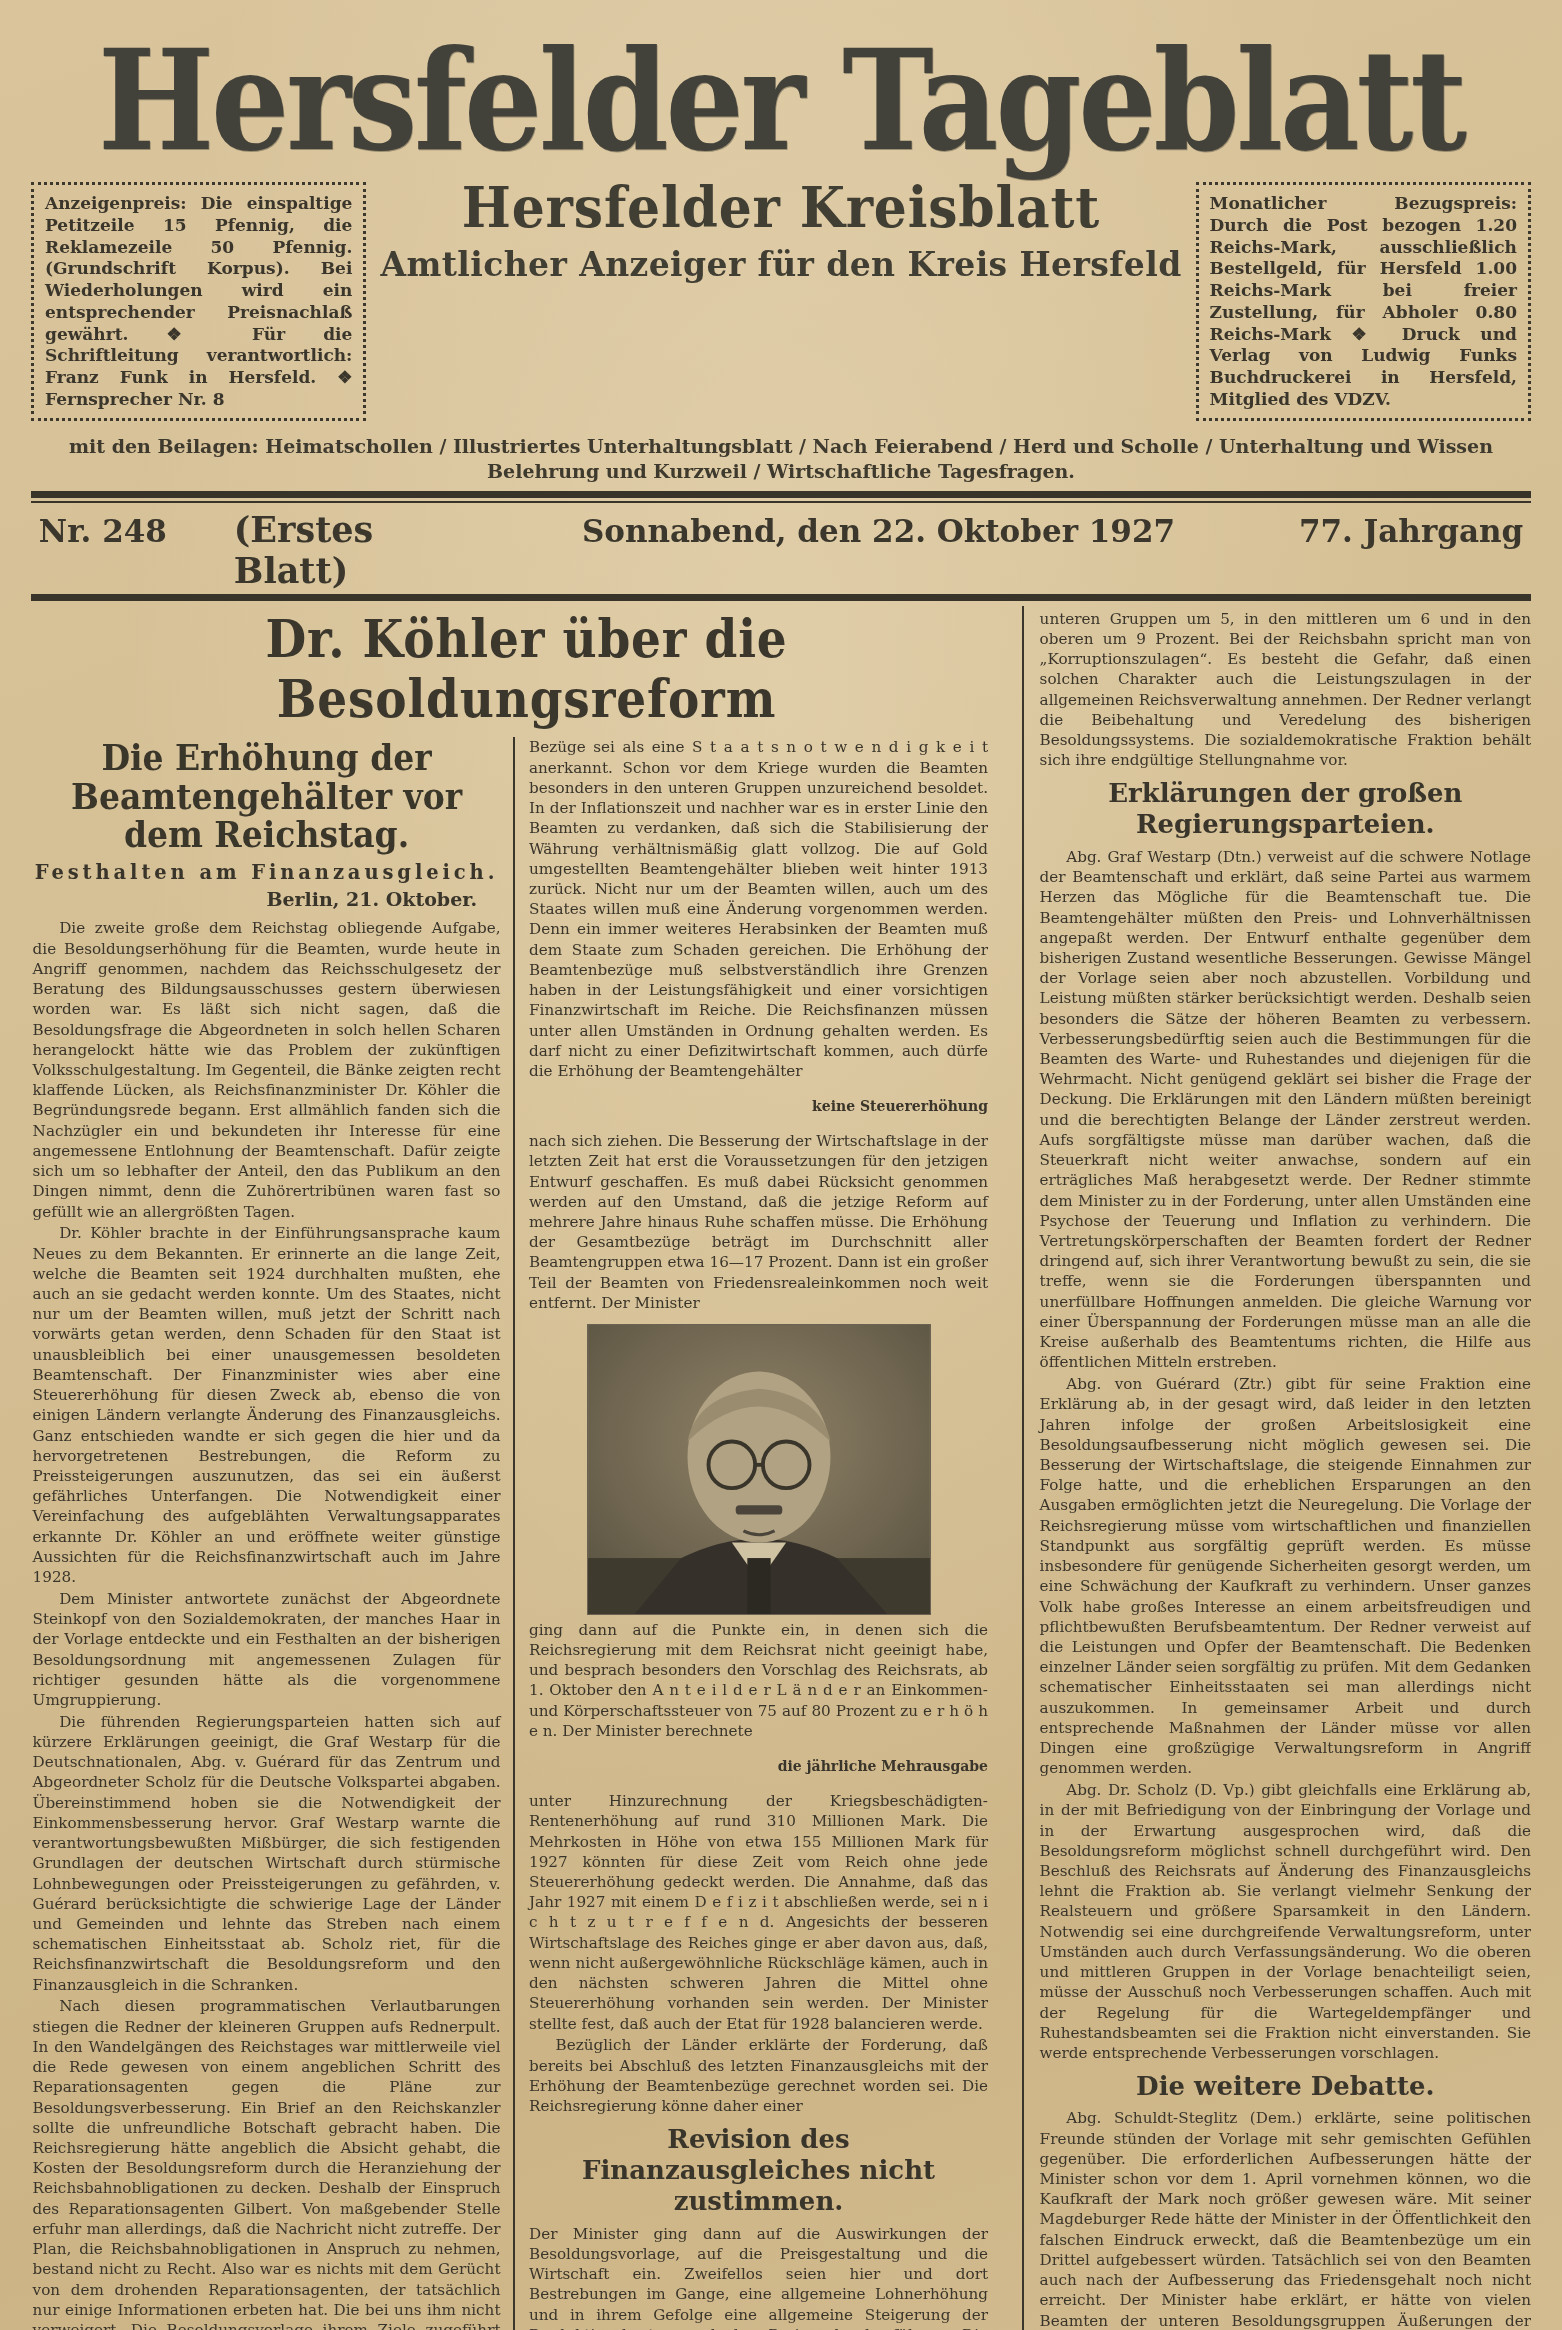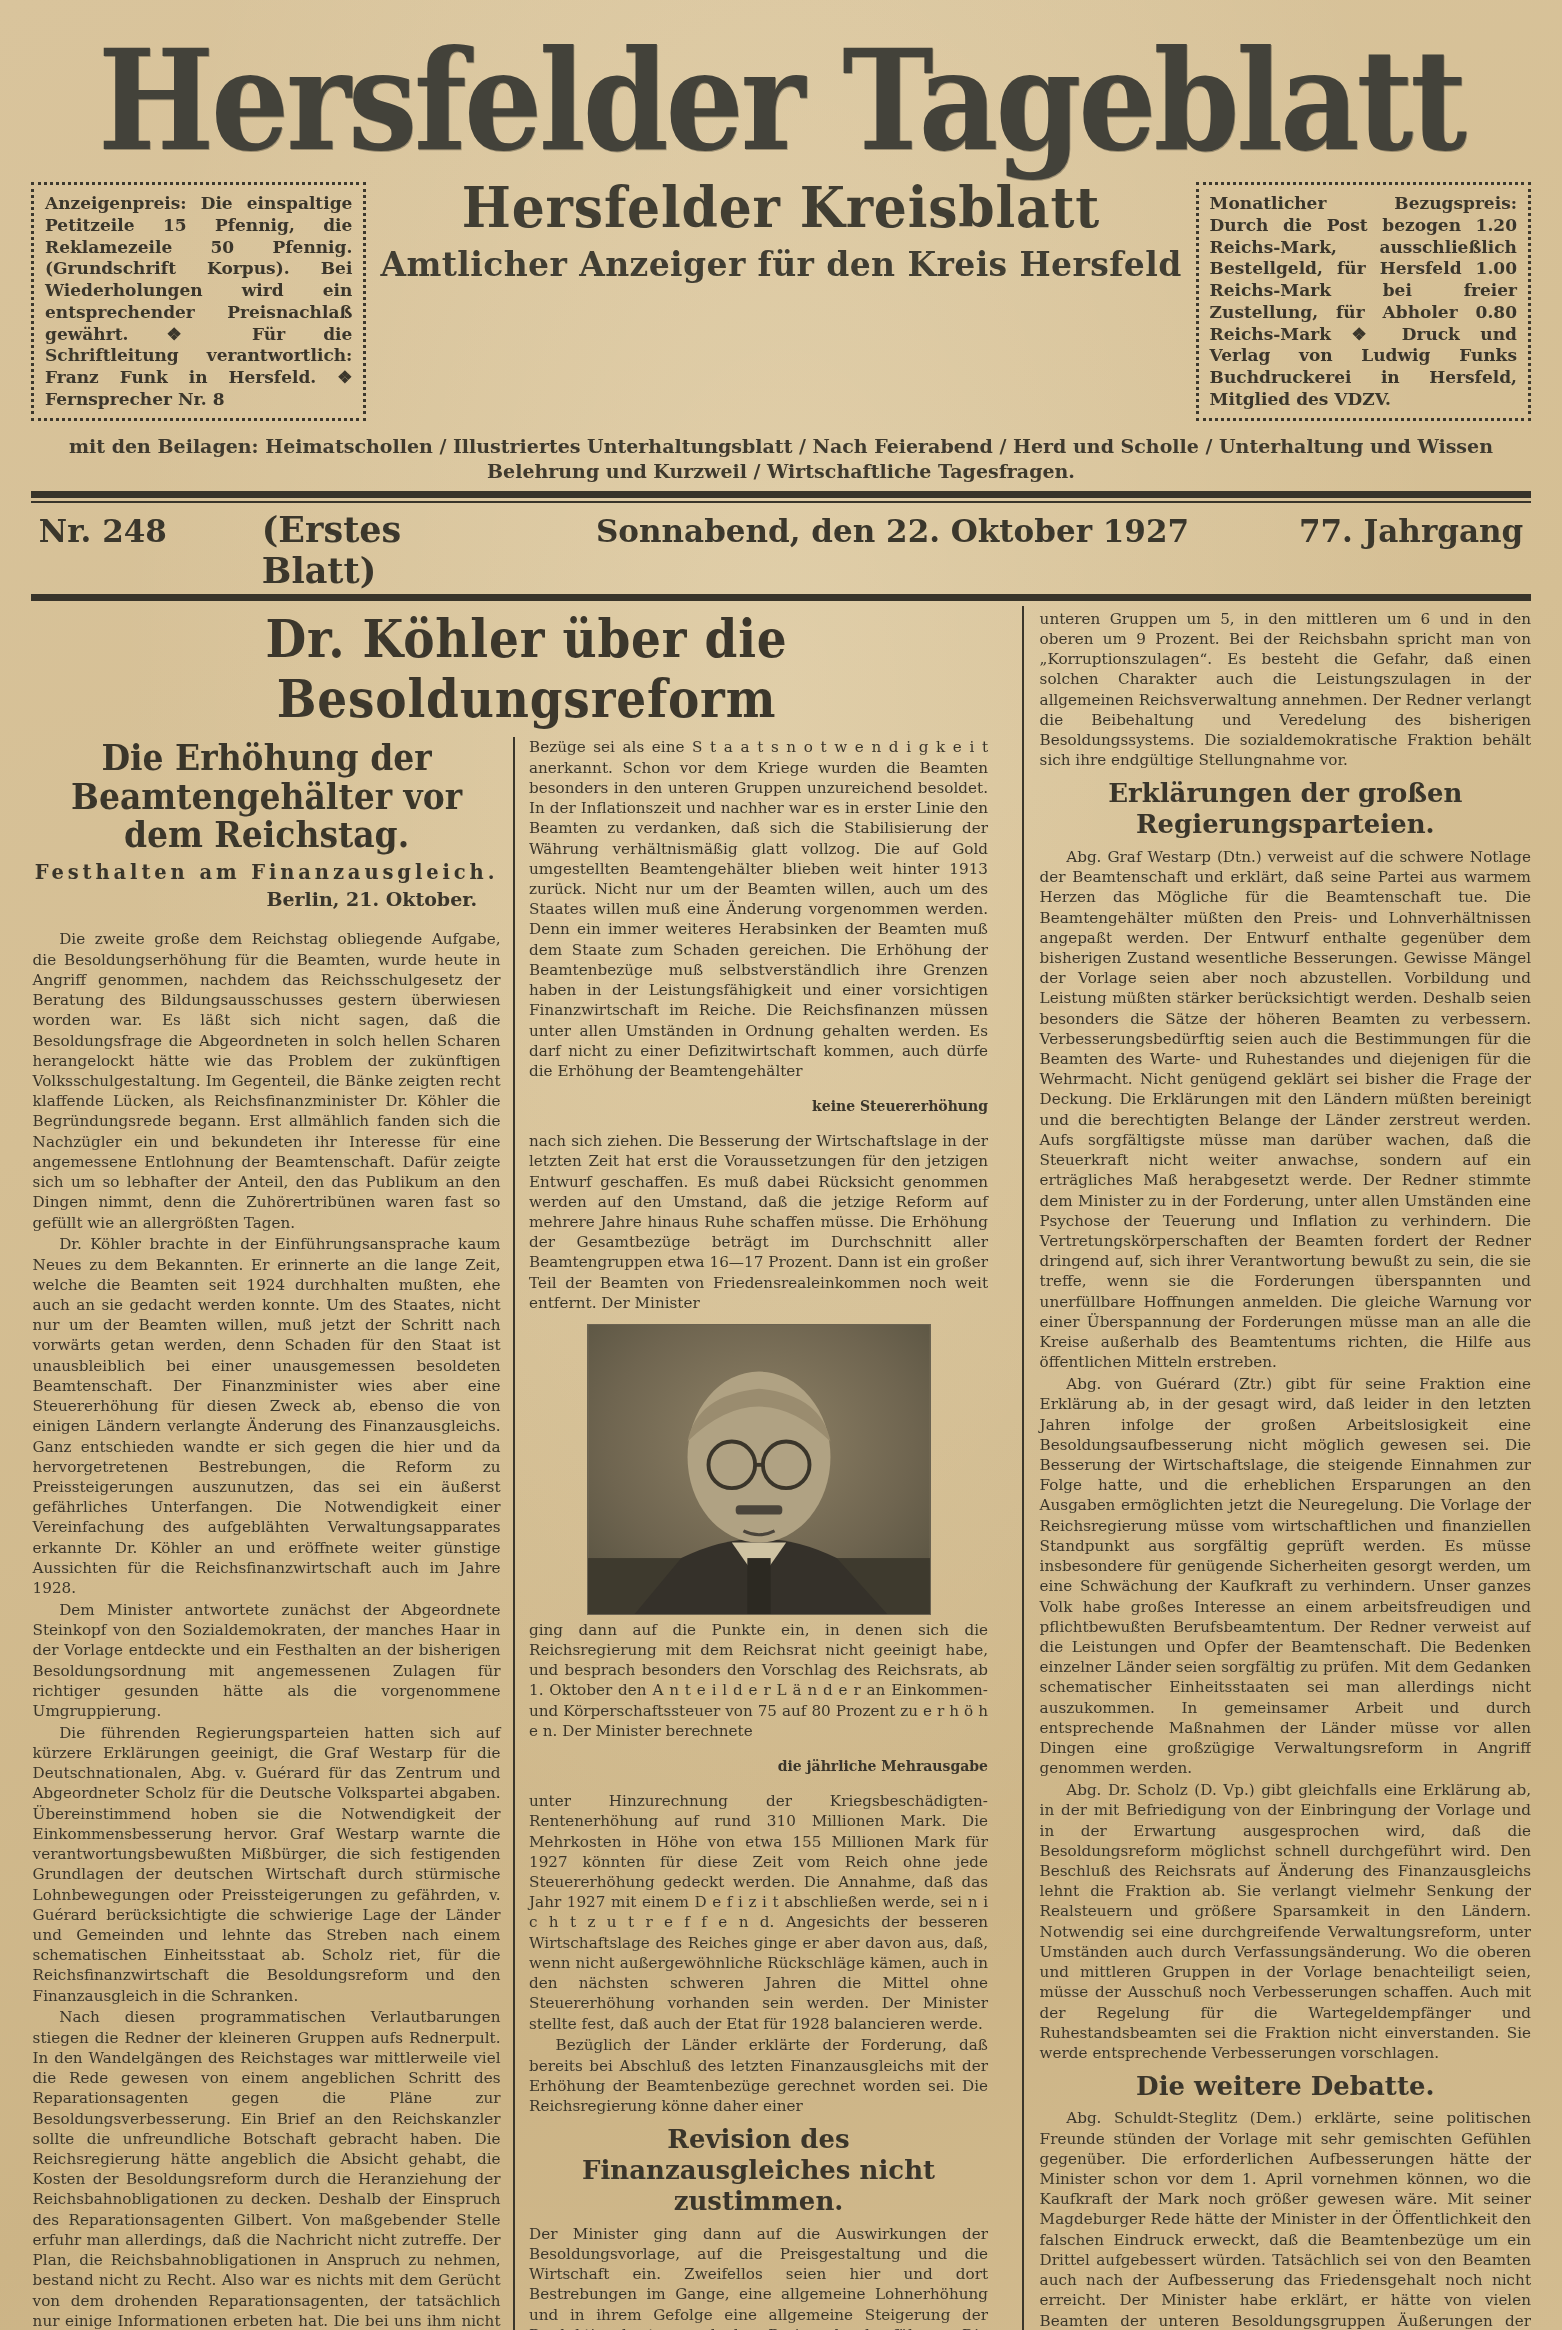--- a/index.html
+++ b/index.html
@@ -75,21 +75,20 @@
     border-top:7px solid #38342a;
     border-bottom:2.3px solid #38342a;
     height:11.7px;
     margin-top:7.8px;
   }
   .date-row{
     display:flex; align-items:baseline;
     font-weight:bold; color:#3b372c;
     font-size:31px;
     padding:6.2px 7.8px 3.1px 7.8px;
-    gap:28px;
   }
   .date-nr{ width:195px; }
   .date-blatt{ width:258px; font-size:35px; }
   .date-center{ flex:1; text-align:center; }
   .date-year{ width:258px; text-align:right; }
   .rule2{
     border-top:7px solid #38342a;
     height:7px;
   }
   
@@ -137,21 +136,21 @@
     font-size:19.5px;
     font-weight:bold;
     letter-spacing:3.9px;
     margin:3.1px 0 4.7px 0;
   }
   .col-dateline{
     text-align:right;
     font-size:19px;
     font-weight:bold;
     padding-right:23.4px;
-    margin-bottom:19px;
+    margin-bottom:8px;
   }
   p.bodytext{
     font-size:15.2px;
     line-height:1.33;
     text-align:justify;
     text-indent:26.6px;
     color:#3a352a;
     margin-bottom:1.6px;
   }
   p.noindent{ text-indent:0; }

